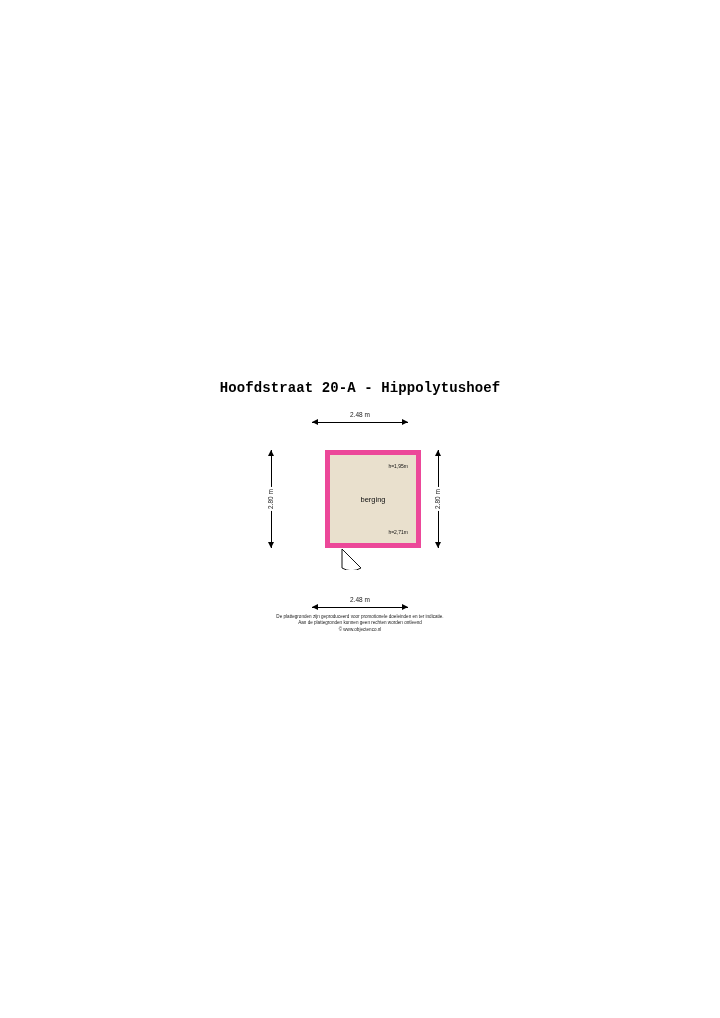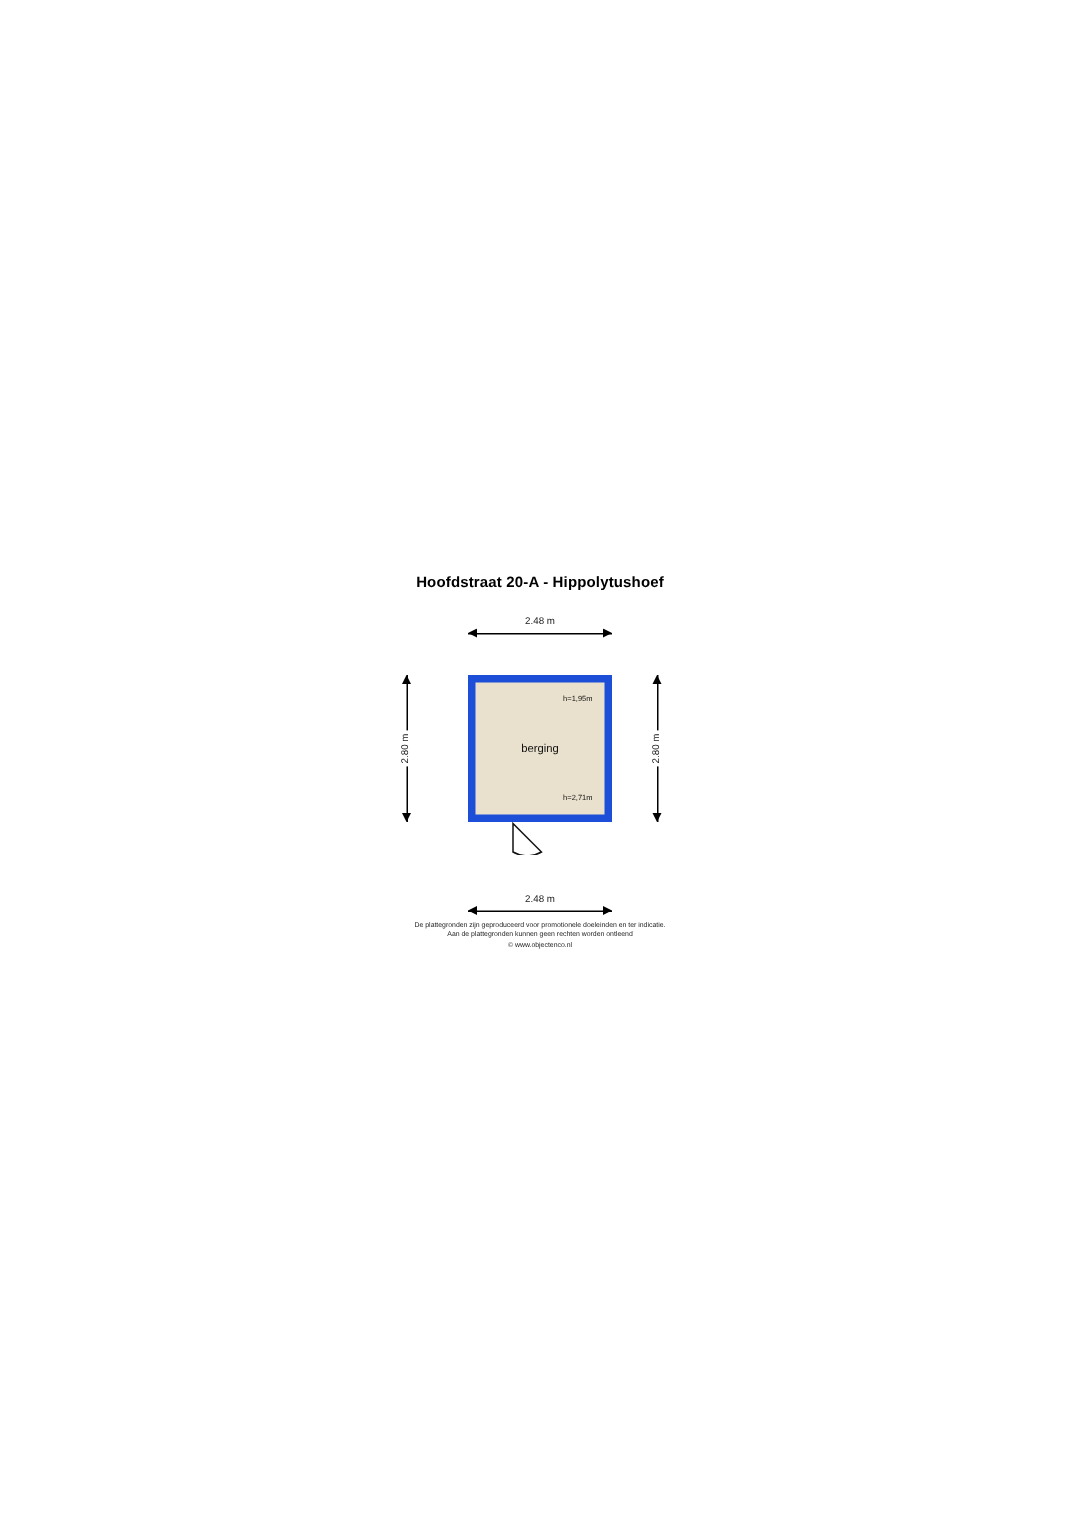--- a/index.html
+++ b/index.html
@@ -18,25 +18,26 @@
 
   
   .title-block {
     position: absolute;
     top: 383px;
     left: 0;
     width: 720px;
     text-align: center;
   }
   .title-line {
-    font-size: 10px;
+    font-size: 14px;
     font-weight: bold;
     letter-spacing: 0.1px;
     line-height: 11.5px;
     color: #000000;
+    font-family: Liberation Mono, monospace;
   }
 
   
   .plan {
     position: absolute;
     top: 408px;
     left: 255px;
     width: 215px;
     height: 200px;
   }
@@ -139,24 +140,24 @@
     background: #fff;
     padding: 1px 2px;
     white-space: nowrap;
     line-height: 8px;
   }
 
   
   .room {
     position: absolute;
     top: 42px;
-    left: 57px;
+    left: 70px;
     width: 96px;
     height: 98px;
-    background: #1d4ed8;
+    background: #ec4899;
     box-sizing: border-box;
   }
   .room-inner {
     position: absolute;
     top: 5px;
     left: 5px;
     right: 5px;
     bottom: 5px;
     background: #e9e0cd;
   }

